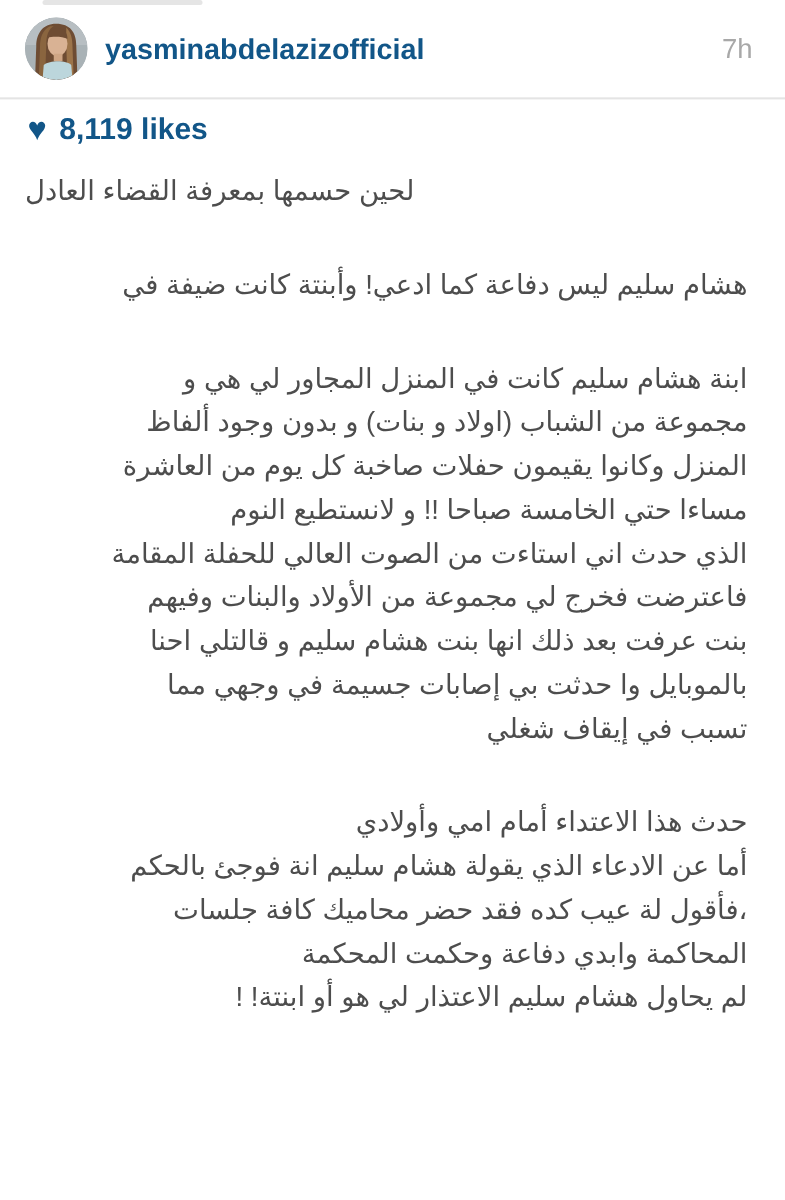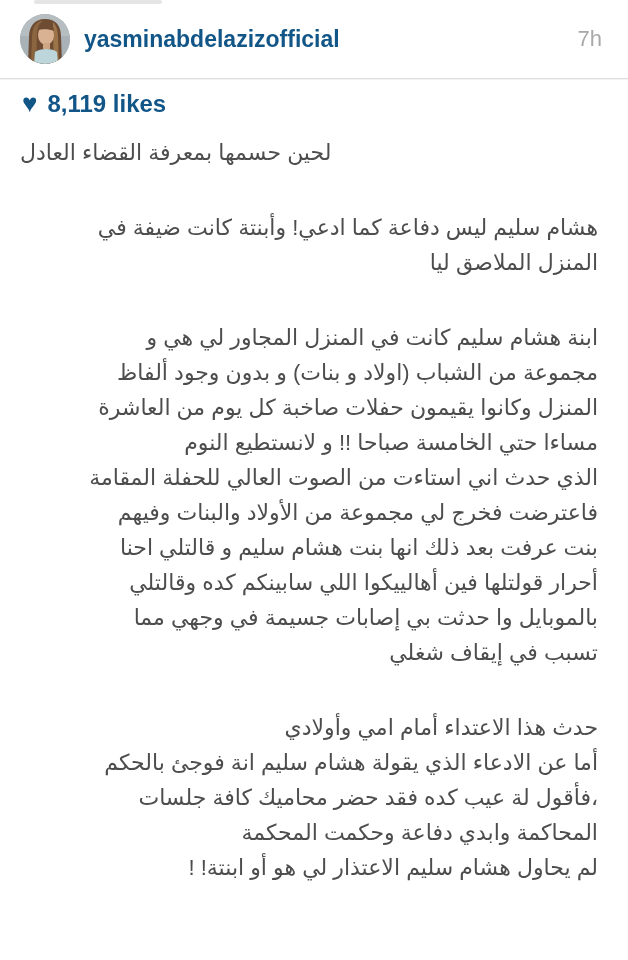--- a/index.html
+++ b/index.html
@@ -121,31 +121,29 @@
     <span class="heart">♥</span>
     <span class="likes-label">8,119 likes</span>
   </div>
 
   <div class="caption">
       <div class="caption-para" dir="ltr">
         <div class="caption-line">لحين حسمها بمعرفة القضاء العادل</div>
       </div>
       <div class="caption-para" dir="rtl">
         <div class="caption-line">هشام سليم ليس دفاعة كما ادعي! وأبنتة كانت ضيفة في</div>
-        <div class="caption-line">المنزل الملاصق ليا</div>
       </div>
       <div class="caption-para" dir="rtl">
         <div class="caption-line">ابنة هشام سليم كانت في المنزل المجاور لي هي و</div>
         <div class="caption-line">مجموعة من الشباب (اولاد و بنات) و بدون وجود ألفاظ</div>
         <div class="caption-line">المنزل وكانوا يقيمون حفلات  صاخبة كل يوم من العاشرة</div>
         <div class="caption-line">مساءا حتي الخامسة صباحا !! و لانستطيع النوم</div>
         <div class="caption-line">الذي حدث اني  استاءت من الصوت العالي للحفلة المقامة</div>
         <div class="caption-line">فاعترضت فخرج لي مجموعة من الأولاد والبنات وفيهم</div>
         <div class="caption-line">بنت عرفت بعد ذلك  انها بنت هشام سليم و قالتلي احنا</div>
-        <div class="caption-line">أحرار قولتلها  فين أهالييكوا اللي سابينكم كده وقالتلي</div>
         <div class="caption-line">بالموبايل وا حدثت بي إصابات جسيمة في وجهي مما</div>
         <div class="caption-line">تسبب في إيقاف شغلي</div>
       </div>
       <div class="caption-para" dir="rtl">
         <div class="caption-line">حدث هذا الاعتداء أمام امي وأولادي</div>
         <div class="caption-line">أما عن الادعاء الذي يقولة هشام سليم انة فوجئ بالحكم</div>
         <div class="caption-line">،فأقول لة عيب كده فقد حضر محاميك  كافة جلسات</div>
         <div class="caption-line">المحاكمة وابدي دفاعة وحكمت المحكمة</div>
         <div class="caption-line">لم يحاول هشام سليم الاعتذار لي هو أو ابنتة! !</div>
       </div>

